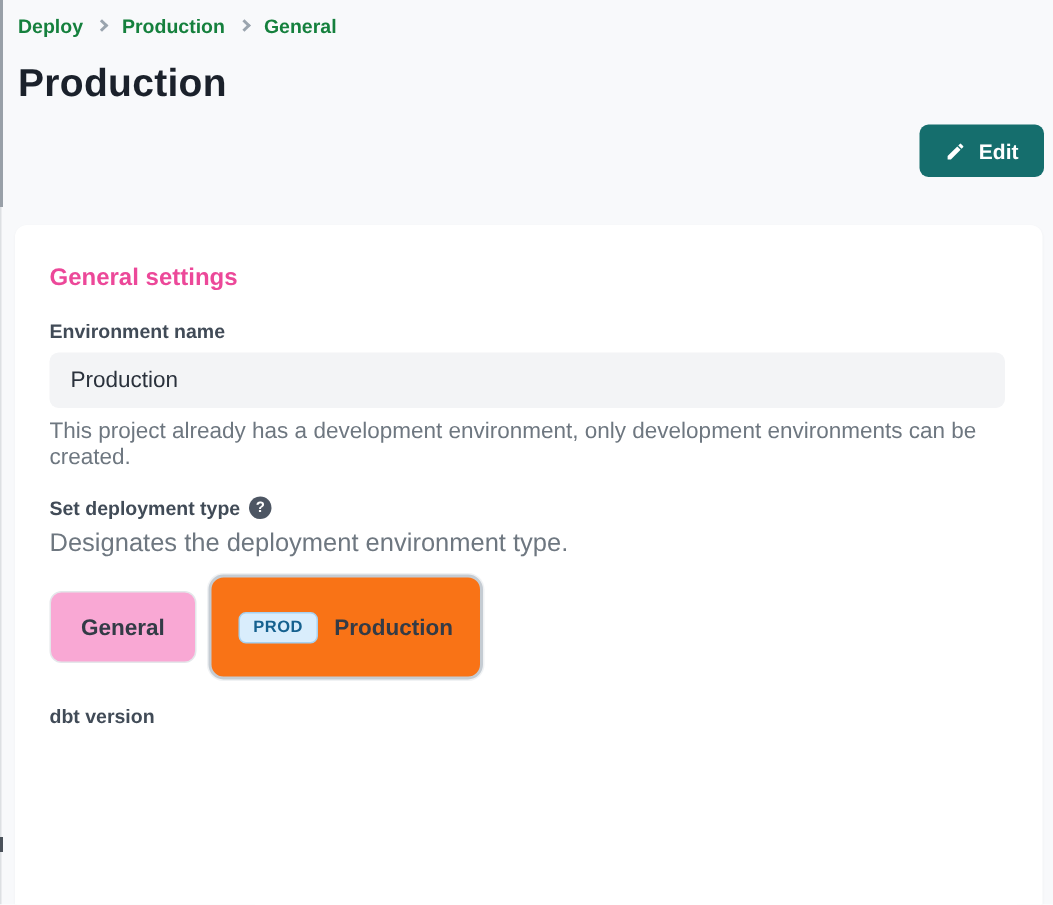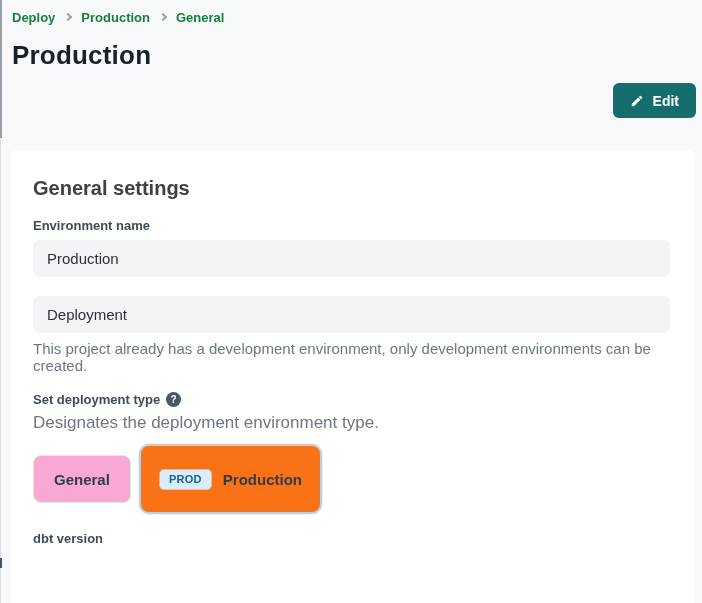--- a/index.html
+++ b/index.html
@@ -38,21 +38,21 @@
   }
   .edit-button svg { width:14px; height:14px; fill:#ffffff; }
 
   
   .card {
     position:absolute; left:10px; top:150px; width:685px; height:470px;
     background:#ffffff; border-radius:8px;
     box-shadow:0 1px 2px rgba(30,40,50,0.04);
     padding:27px 0 0 23px;
   }
-  .card h2 { font-size:20px; font-weight:700; color:#404040; margin-bottom:18px; }
+  .card h2 { font-size:16px; font-weight:700; color:#ec4899; margin-bottom:18px; }
 
   .field-label {
     display:flex; align-items:center; gap:6px;
     font-size:13px; font-weight:700; color:#414b57; margin-bottom:7px;
   }
   .help-icon {
     width:15px; height:15px; border-radius:50%;
     background:#4d5663; color:#ffffff;
     font-size:10px; font-weight:700;
     display:inline-flex; align-items:center; justify-content:center;
@@ -115,21 +115,20 @@
     <span>Edit</span>
   </button>
 </div>
 
 <div class="card">
   <h2>General settings</h2>
 
   <div class="field-label">Environment name</div>
   <input class="text-field" type="text" readonly="" value="Production" style="">
 
-  <input class="text-field" type="text" readonly="" value="Deployment" style="">
   <div class="helper-text">This project already has a development environment, only development environments can be created.</div>
 
   <div class="field-label">
     <span>Set deployment type</span>
     <span class="help-icon">?</span>
   </div>
   <div class="field-desc">Designates the deployment environment type.</div>
 
   <div class="toggle-row">
     <button class="toggle-btn plain">

